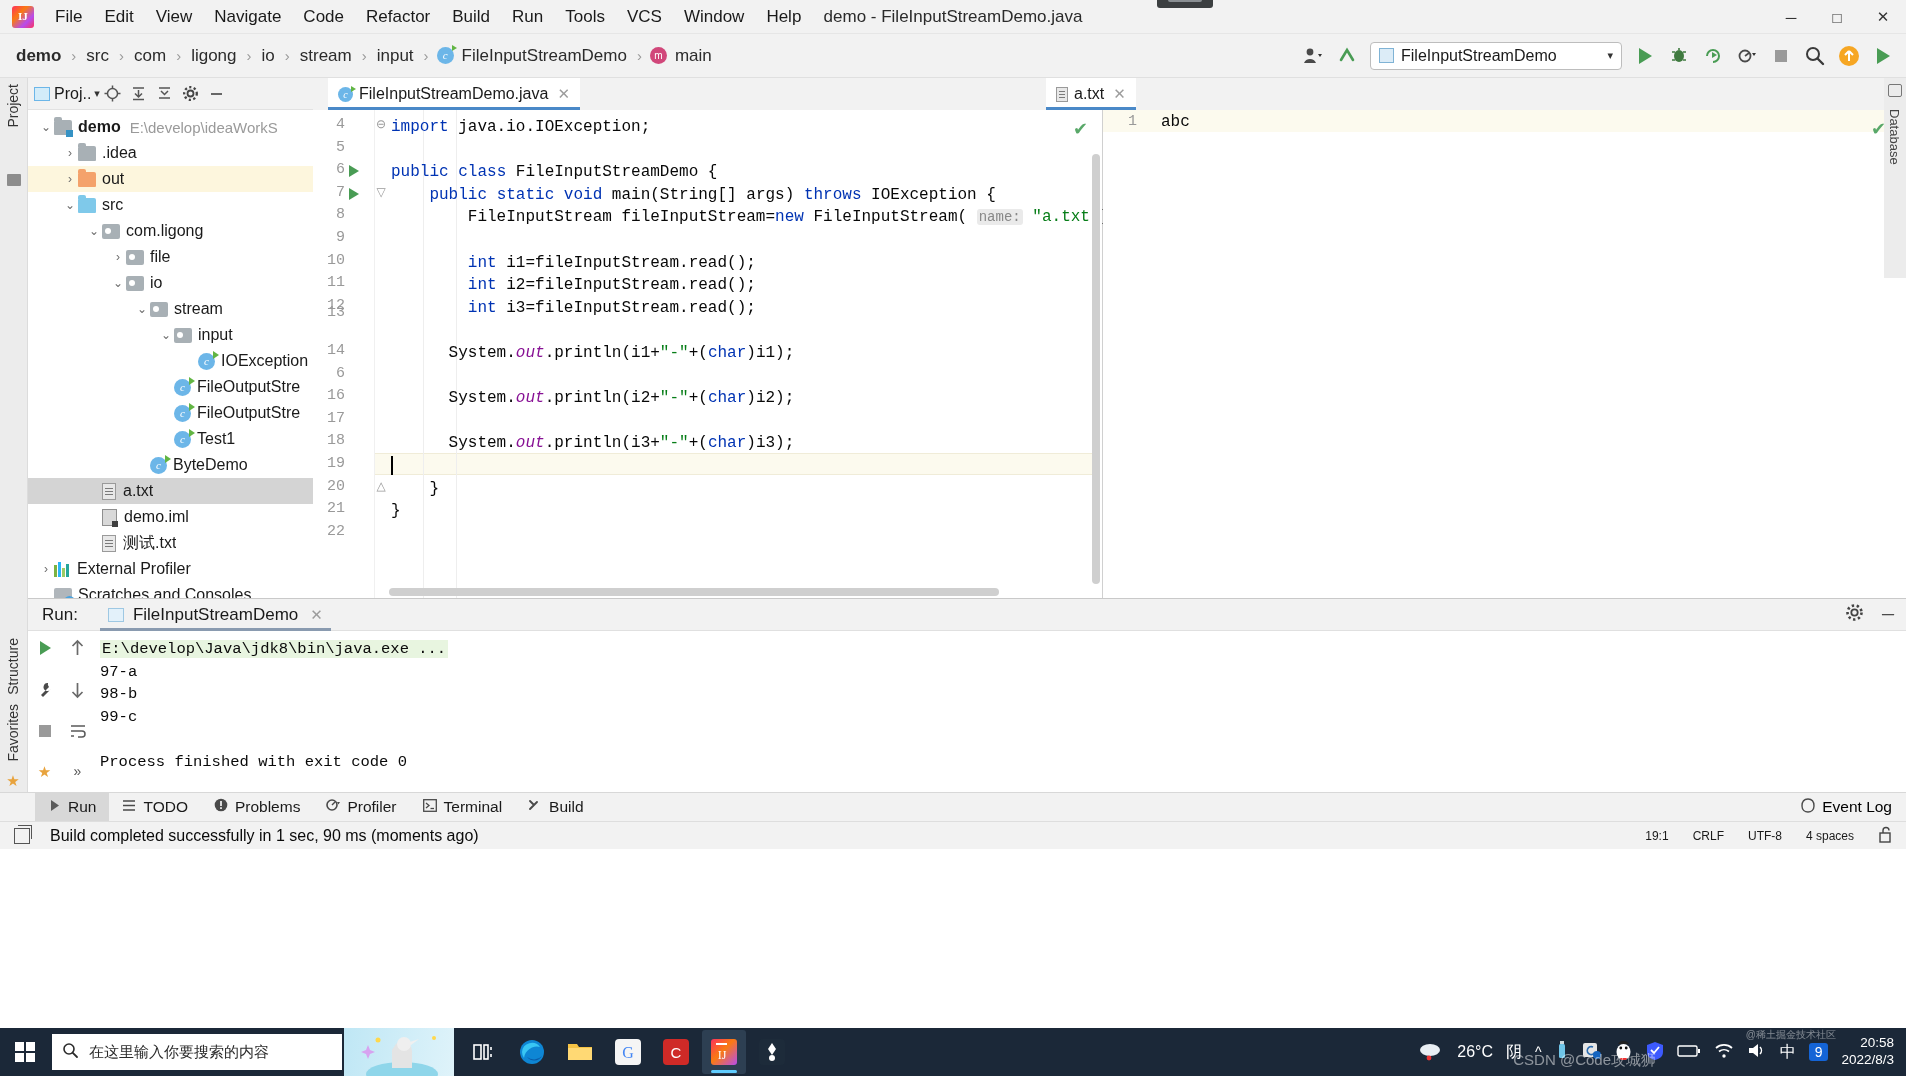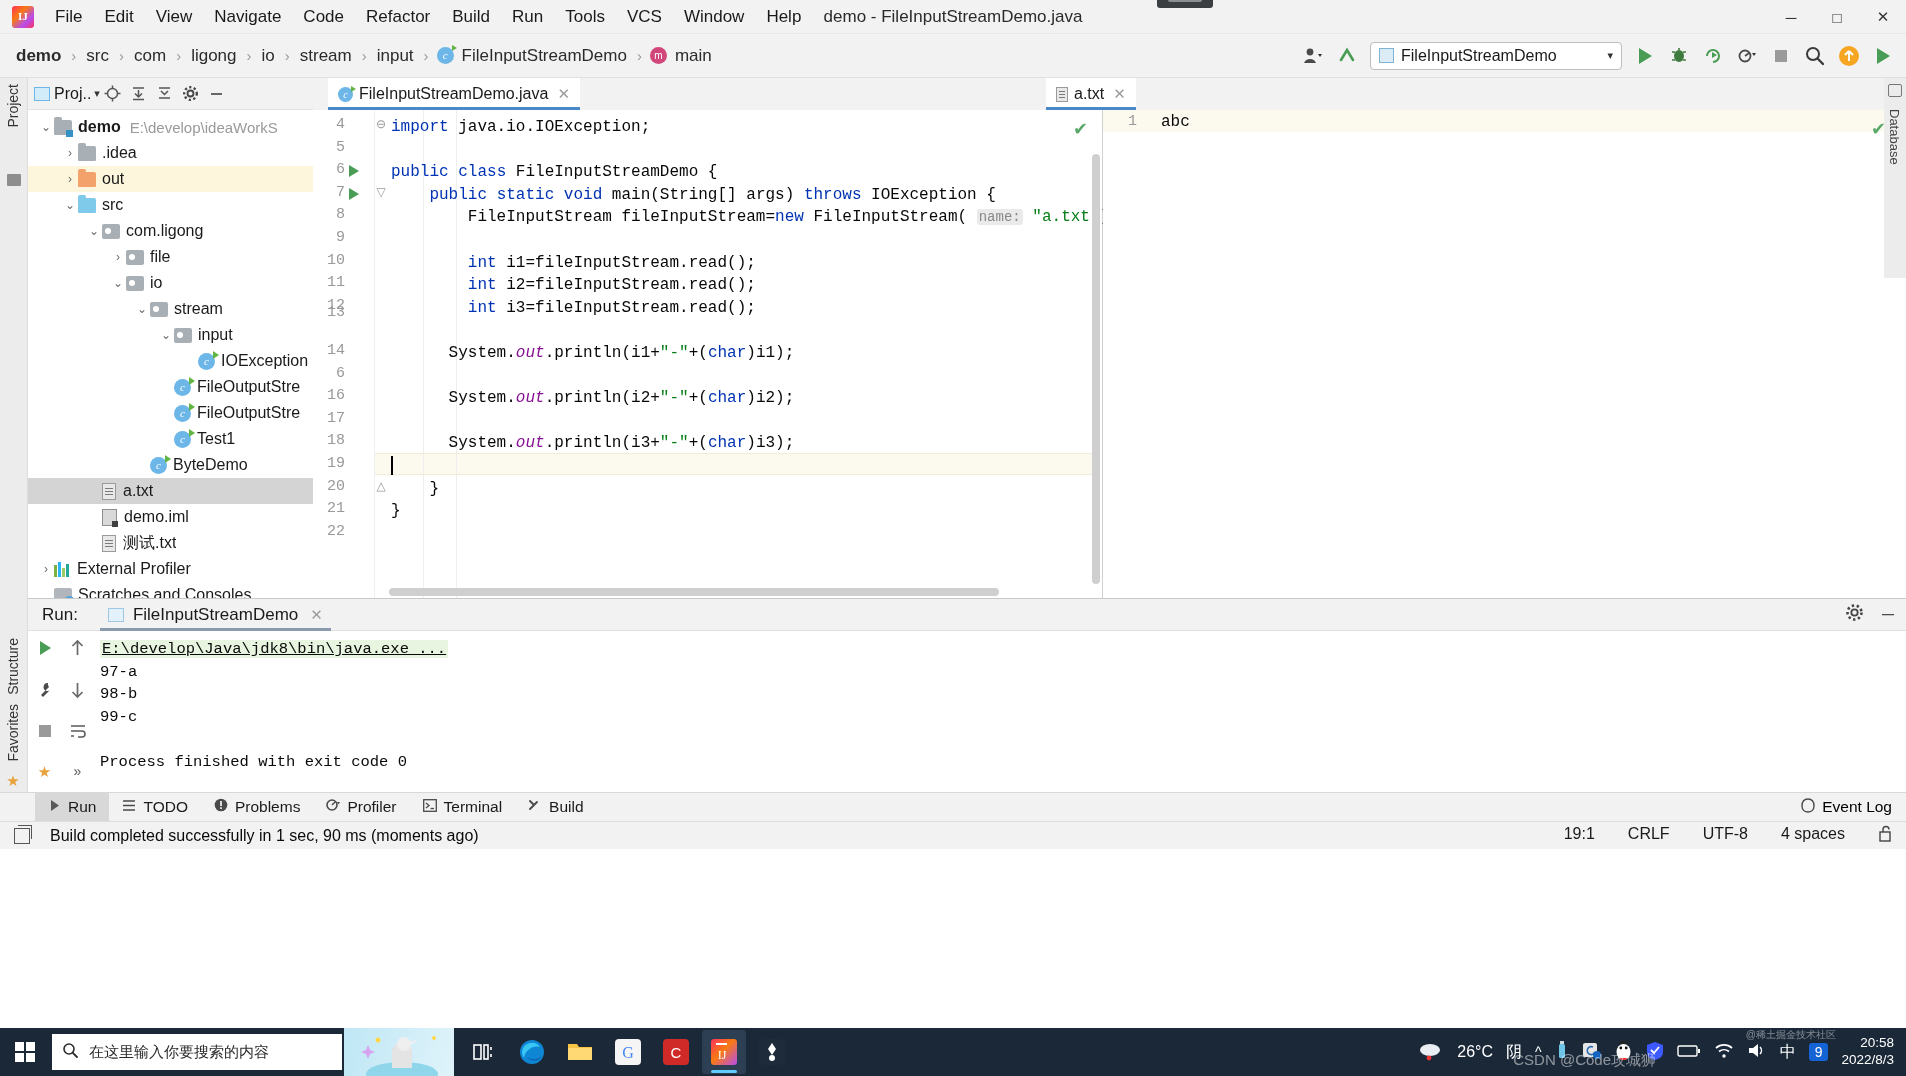--- a/index.html
+++ b/index.html
@@ -294,41 +294,41 @@
     position: absolute; left: 0; top: 32px; width: 66px; bottom: 0; background: #fff;
     display: flex;
   }
   .run-side-col { width: 33px; display: flex; flex-direction: column; align-items: center; padding-top: 8px; gap: 20px; }
   .console {
     position: absolute; left: 72px; top: 32px; right: 0; bottom: 0;
     font-family: "Liberation Mono", monospace; font-size: 15.5px; color: #0a0a0a;
     padding-top: 9px;
   }
   .console .cline { height: 22.5px; white-space: pre; }
-  .console .cmdline { background: #e8f5e0; display: inline-block; padding: 0 2px; text-decoration: underline; }
+  .console .cmdline { background: #e8f5e0; display: inline-block; padding: 0 2px; }
 
   
   .bottombar {
     position: absolute; left: 0; top: 792px; width: 1906px; height: 29px;
     background: #f2f2f2; display: flex; align-items: center; border-top: 1px solid #d8d8d8;
   }
   .bb-item {
     display: flex; align-items: center; height: 29px; padding: 0 13px;
     font-size: 15.5px; color: #1a1a1a; gap: 7px;
   }
   .bb-item.active { background: #d8d8d8; }
   .bb-right { margin-left: auto; display: flex; align-items: center; padding-right: 14px; gap: 7px; font-size: 15.5px; }
 
   
   .statusbar {
     position: absolute; left: 0; top: 821px; width: 1906px; height: 28px;
     background: #f2f2f2; display: flex; align-items: center; border-top: 1px solid #dedede;
   }
   .sb-msg { font-size: 16px; color: #0a0a0a; margin-left: 12px; }
-  .sb-right { margin-left: auto; display: flex; gap: 33px; padding-right: 14px; font-size: 16px; color: #1a1a1a; }
+  .sb-right { margin-left: auto; display: flex; align-items: center; gap: 24px; padding-right: 14px; font-size: 12px; color: #1a1a1a; }
   .sb-icon-box { width: 16px; height: 16px; border: 1.5px solid #555; margin-right: 8px; position: relative; }
   .sb-icon-box::after { content:""; position:absolute; left:3px; top:-4px; width: 13px; height: 13px; border:1.5px solid #555; border-bottom:none; border-left:none;}
 
   
   .taskbar {
     position: absolute; left: 0; top: 849px; width: 1906px; height: 227px;
     background: #ffffff;
   }
   .tb-inner {
     position: absolute; left: 0; bottom: 0; width: 1906px; height: 48px;

